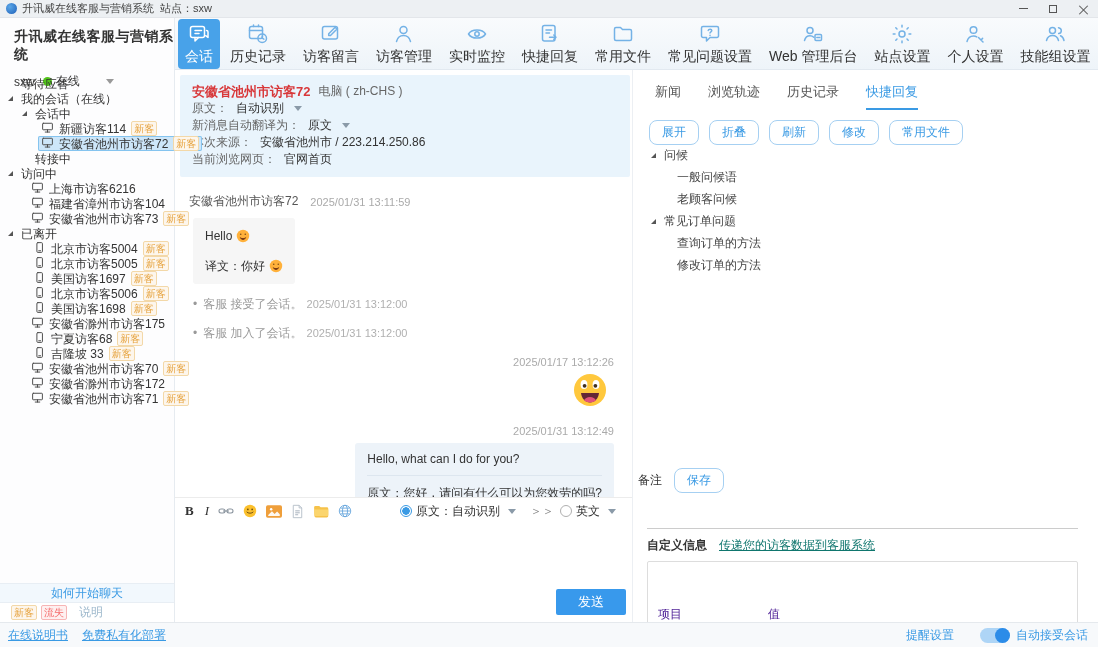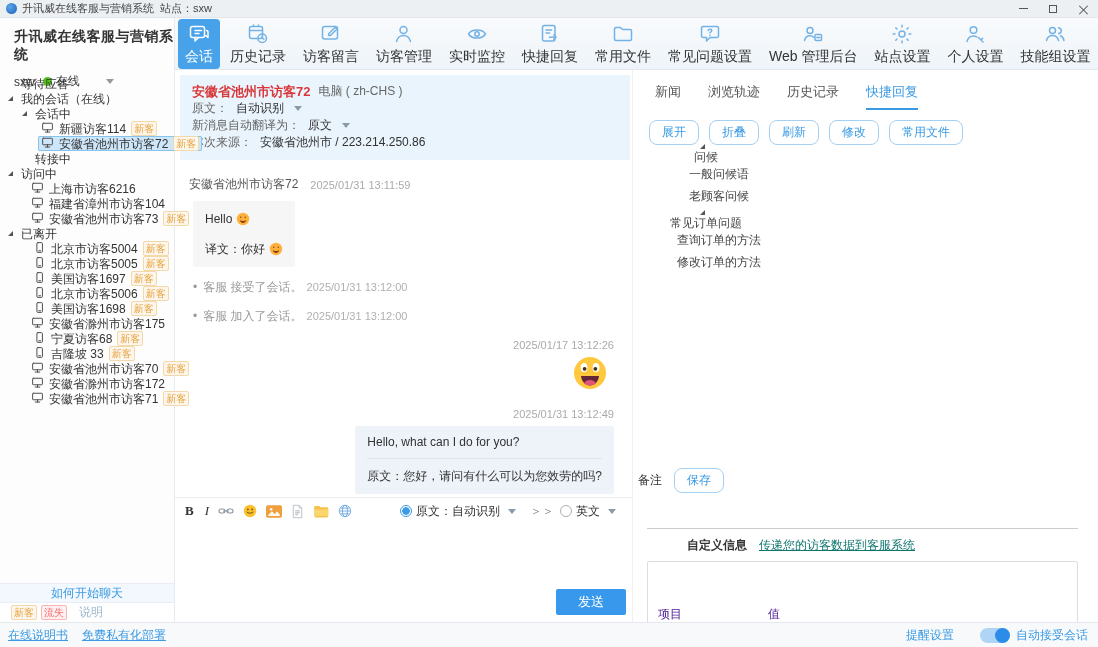--- a/index.html
+++ b/index.html
@@ -108,28 +108,28 @@
   .send-row { display:flex; justify-content:flex-end; padding-right:6px; }
   .send-btn { background:#3899ec; color:#fff; border:none; font-size:13px; padding:4px 22px; border-radius:2px; font-family:inherit; cursor:default; }
 
   
   .tabs { display:flex; gap:27px; padding:13px 0 0 22px; font-size:13px; color:#555; }
   .tab { padding-bottom:7px; cursor:default; }
   .tab.active { color:#3a9ae4; border-bottom:2px solid #3a9ae4; }
   .actions { display:flex; gap:10px; padding:10px 0 0 16px; }
   .act-btn { border:1px solid #a6d0f2; color:#3a9ae4; background:#fff; border-radius:8px; font-size:12px; padding:3px 12px; font-family:inherit; cursor:default; }
   .reply-tree { position:absolute; top:74px; left:0; }
-  .rt-row { display:flex; align-items:center; height:22px; color:#444; font-size:12px; cursor:default;flex-direction:column; }
+  .rt-row { display:flex; align-items:center; height:22px; color:#444; font-size:12px; cursor:default; }
   .rt-row .tree-arrow { margin-right:8px; }
   .note-row { position:absolute; top:398px; left:5px; display:flex; align-items:center; }
   .note-label { color:#333; margin-right:12px; }
   .custom-box { position:absolute; top:458px; left:14px; right:20px; }
   .custom-divider { border-top:1px solid #ccc; }
   .custom-head { display:flex; align-items:center; margin-top:8px; }
-  .custom-title { font-weight:bold; color:#333; margin-right:12px;margin-left:40px; }
+  .custom-title { font-weight:bold; color:#333; margin-right:12px; }
   .custom-link { color:#0f766e; text-decoration:underline; cursor:default; }
   .custom-table { margin-top:7px; border:1px solid #ddd; border-radius:2px; background:#fff; }
   .ct-head { display:flex; height:22px; align-items:center; border-bottom:1px solid #e5e5e5; color:#4c1d95;margin-top:42px; }
   .ct-h1 { padding-left:10px; width:120px; }
   .ct-body { height:38px; }
 
   
   .footer { position:absolute; left:0; right:0; bottom:0; height:25px; background:#f7f9fb; border-top:1px solid #e5e9ed; display:flex; align-items:center; padding:0 10px 0 8px; z-index:20; }
   .footer a { color:#3a9ae4; text-decoration:underline; font-size:12px; margin-right:14px; cursor:default; }
   .f-right { margin-left:auto; display:flex; align-items:center; }
@@ -545,20 +545,24 @@
         <span class="caret"></span>
       </div>
       <div class="ih-line">
         <span class="ih-label">新消息自动翻译为：</span>
         <span class="ih-val">原文</span>
         <span class="caret"></span>
       </div>
       <div class="ih-line">
         <span class="ih-label">本次来源：</span>
         <span class="ih-val">安徽省池州市  /  223.214.250.86</span>
+      </div>
+      <div class="ih-line">
+        <span class="ih-label">当前浏览网页：</span>
+        <span class="ih-val">官网首页</span>
       </div>
     </div>
 
     <div class="msgs">
       <div class="m-head">
         <span class="m-name">安徽省池州市访客72</span>
         <span class="m-time">2025/01/31 13:11:59</span>
       </div>
       <div class="bubble-v">
         <div class="bl">

